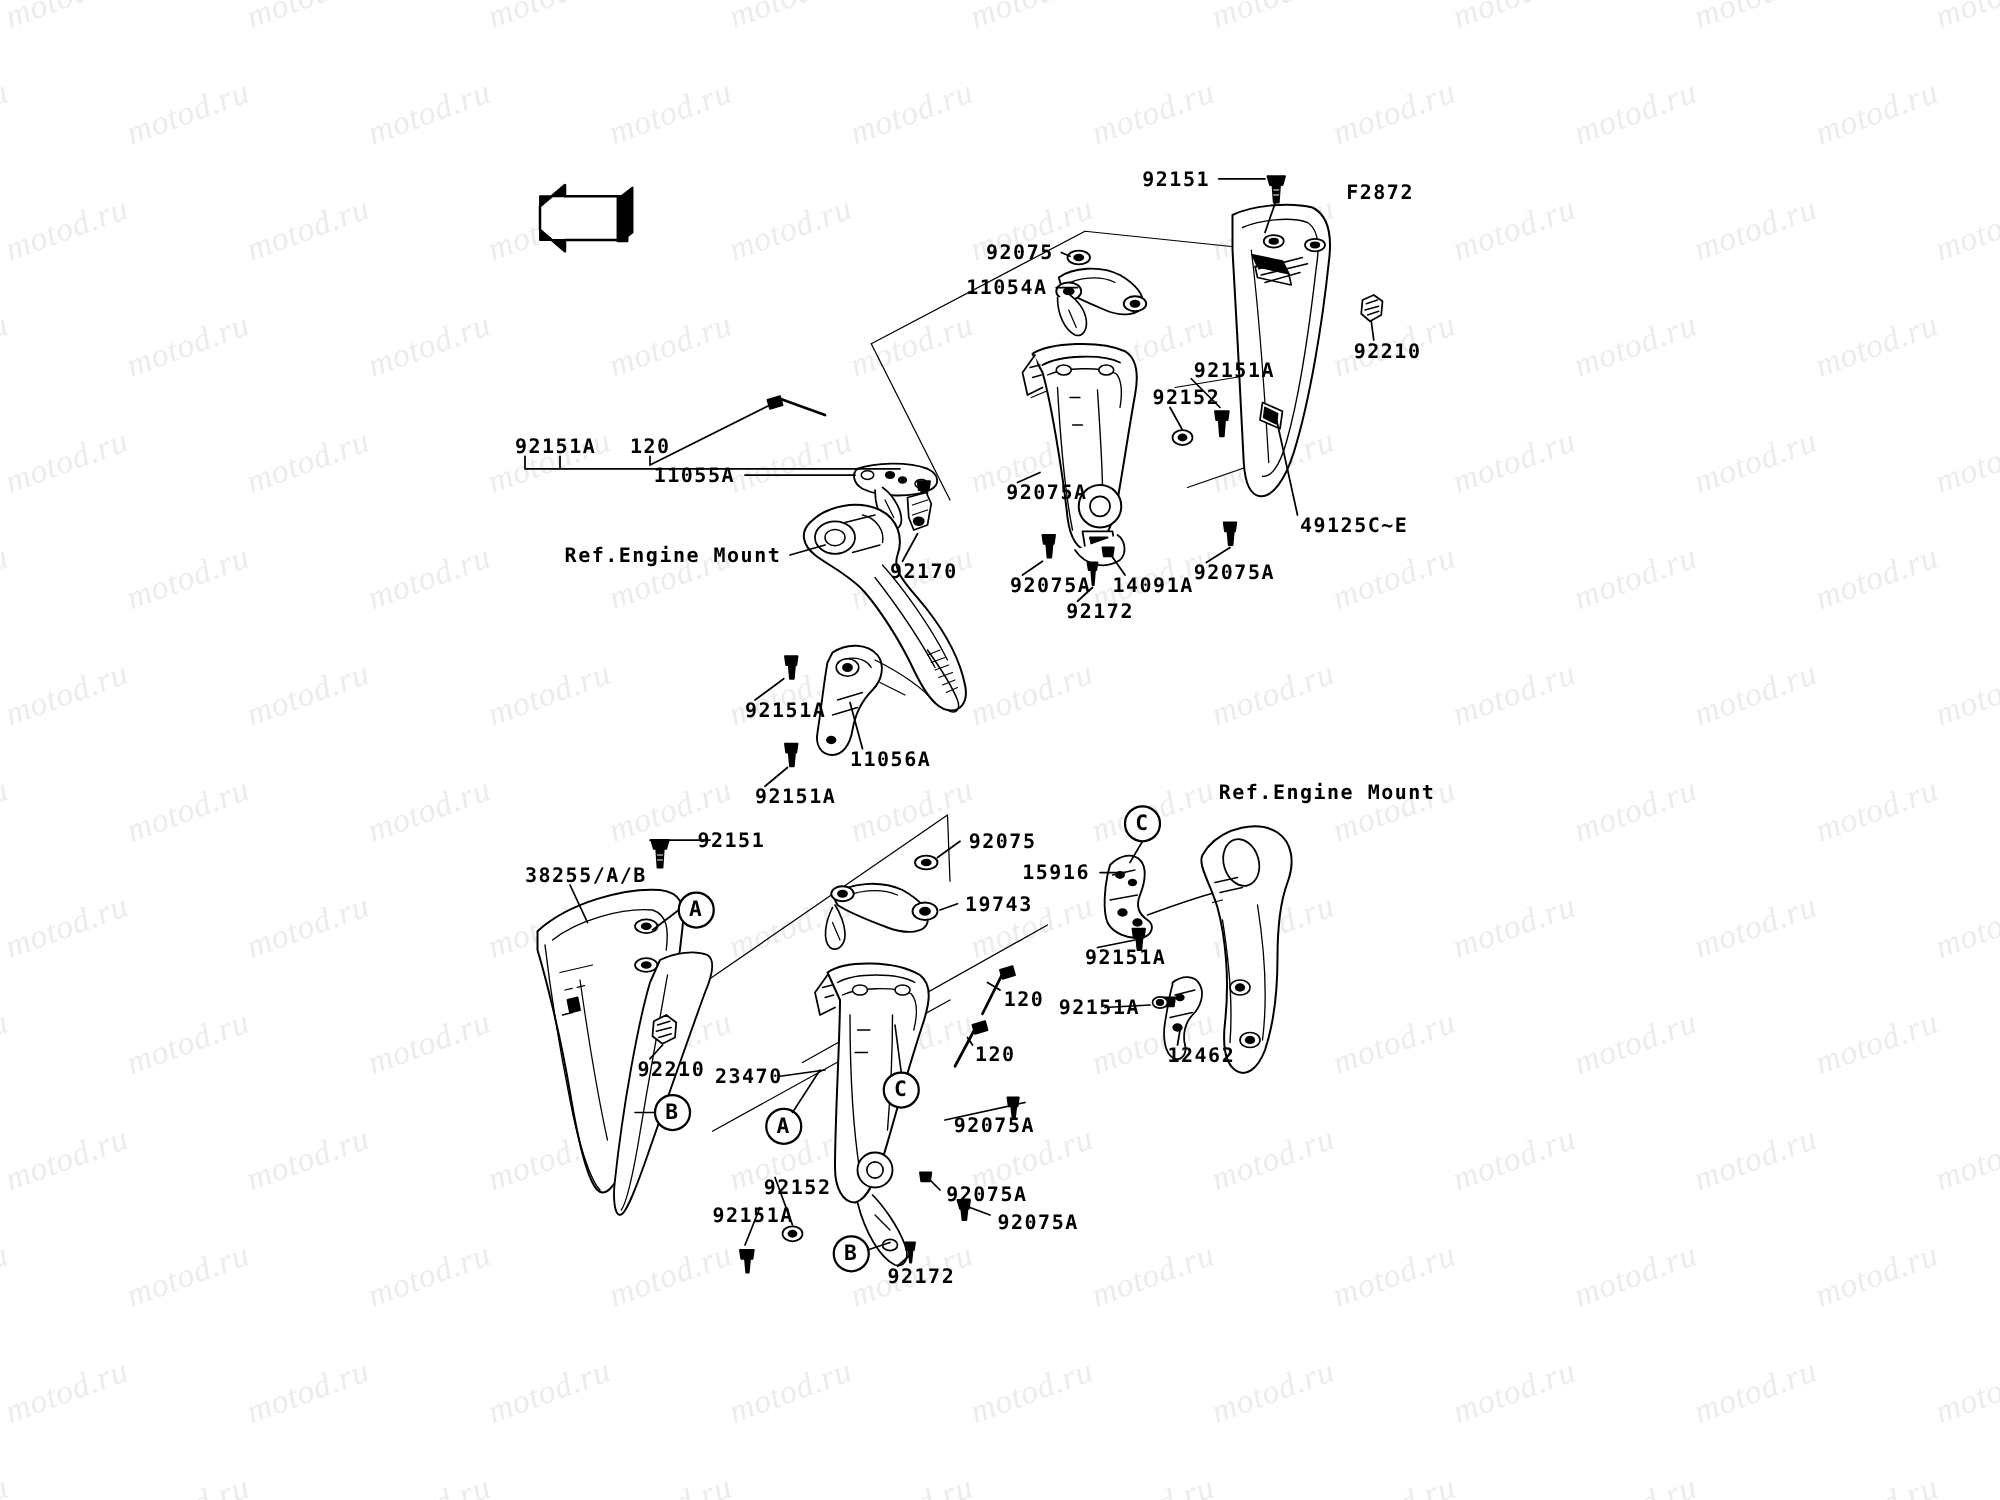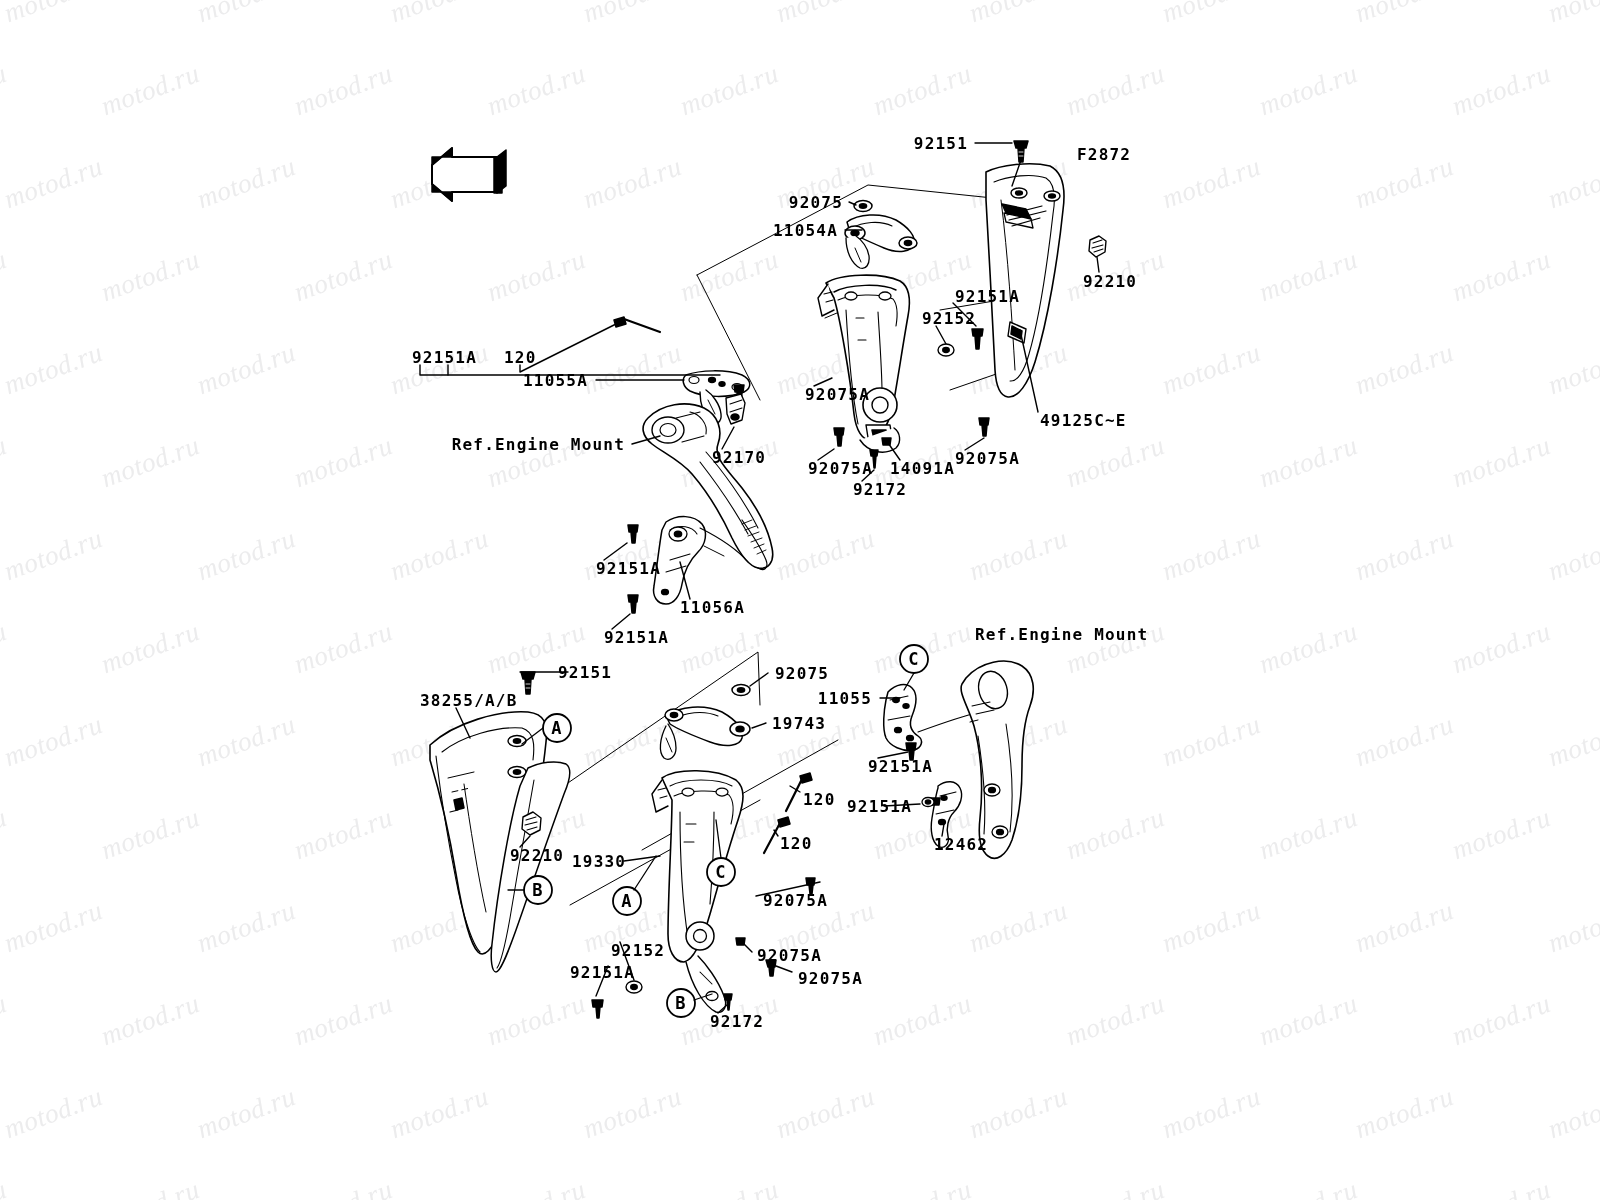--- a/index.html
+++ b/index.html
@@ -612,30 +612,30 @@
       <div class="lbl l" style="left: 808px; top: 468px;">92075A</div>
       <div class="lbl l" style="left: 890px; top: 468px;">14091A</div>
       <div class="lbl l" style="left: 955px; top: 458px;">92075A</div>
       <div class="lbl l" style="left: 853px; top: 489px;">92172</div>
       <div class="lbl l" style="left: 596px; top: 568px;">92151A</div>
       <div class="lbl l" style="left: 680px; top: 607px; text-align: right;">11056A</div>
       <div class="lbl l" style="left: 604px; top: 637px;">92151A</div>
       <div class="lbl l" style="left: 975px; top: 634px;">Ref.Engine Mount</div>
       <div class="lbl l" style="left: 558px; top: 672px;">92151</div>
       <div class="lbl l" style="left: 775px; top: 673px;">92075</div>
-      <div class="lbl r" style="left: 872px; top: 698px;">11055</div>
+      <div class="lbl r" style="left: 872px; top: 698px;">15916</div>
       <div class="lbl l" style="left: 420px; top: 700px;">38255/A/B</div>
       <div class="lbl l" style="left: 772px; top: 723px;">19743</div>
       <div class="lbl l" style="left: 868px; top: 766px;">92151A</div>
       <div class="lbl l" style="left: 803px; top: 799px;">120</div>
       <div class="lbl l" style="left: 847px; top: 806px;">92151A</div>
       <div class="lbl l" style="left: 780px; top: 843px;">120</div>
       <div class="lbl l" style="left: 934px; top: 844px;">12462</div>
       <div class="lbl l" style="left: 510px; top: 855px;">92210</div>
-      <div class="lbl l" style="left: 572px; top: 861px;">19330</div>
+      <div class="lbl l" style="left: 572px; top: 861px;">23470</div>
       <div class="lbl l" style="left: 763px; top: 900px;">92075A</div>
       <div class="lbl l" style="left: 611px; top: 950px;">92152</div>
       <div class="lbl l" style="left: 757px; top: 955px;">92075A</div>
       <div class="lbl l" style="left: 570px; top: 972px;">92151A</div>
       <div class="lbl l" style="left: 798px; top: 978px;">92075A</div>
       <div class="lbl l" style="left: 710px; top: 1021px;">92172</div>
       <div class="lbl mid" style="font-size: 17px; left: 557px; top: 728px;">A</div>
       <div class="lbl mid" style="font-size: 17px; left: 538px; top: 890px;">B</div>
       <div class="lbl mid" style="font-size: 17px; left: 914px; top: 659px;">C</div>
       <div class="lbl mid" style="font-size: 17px; left: 627px; top: 901px;">A</div>

